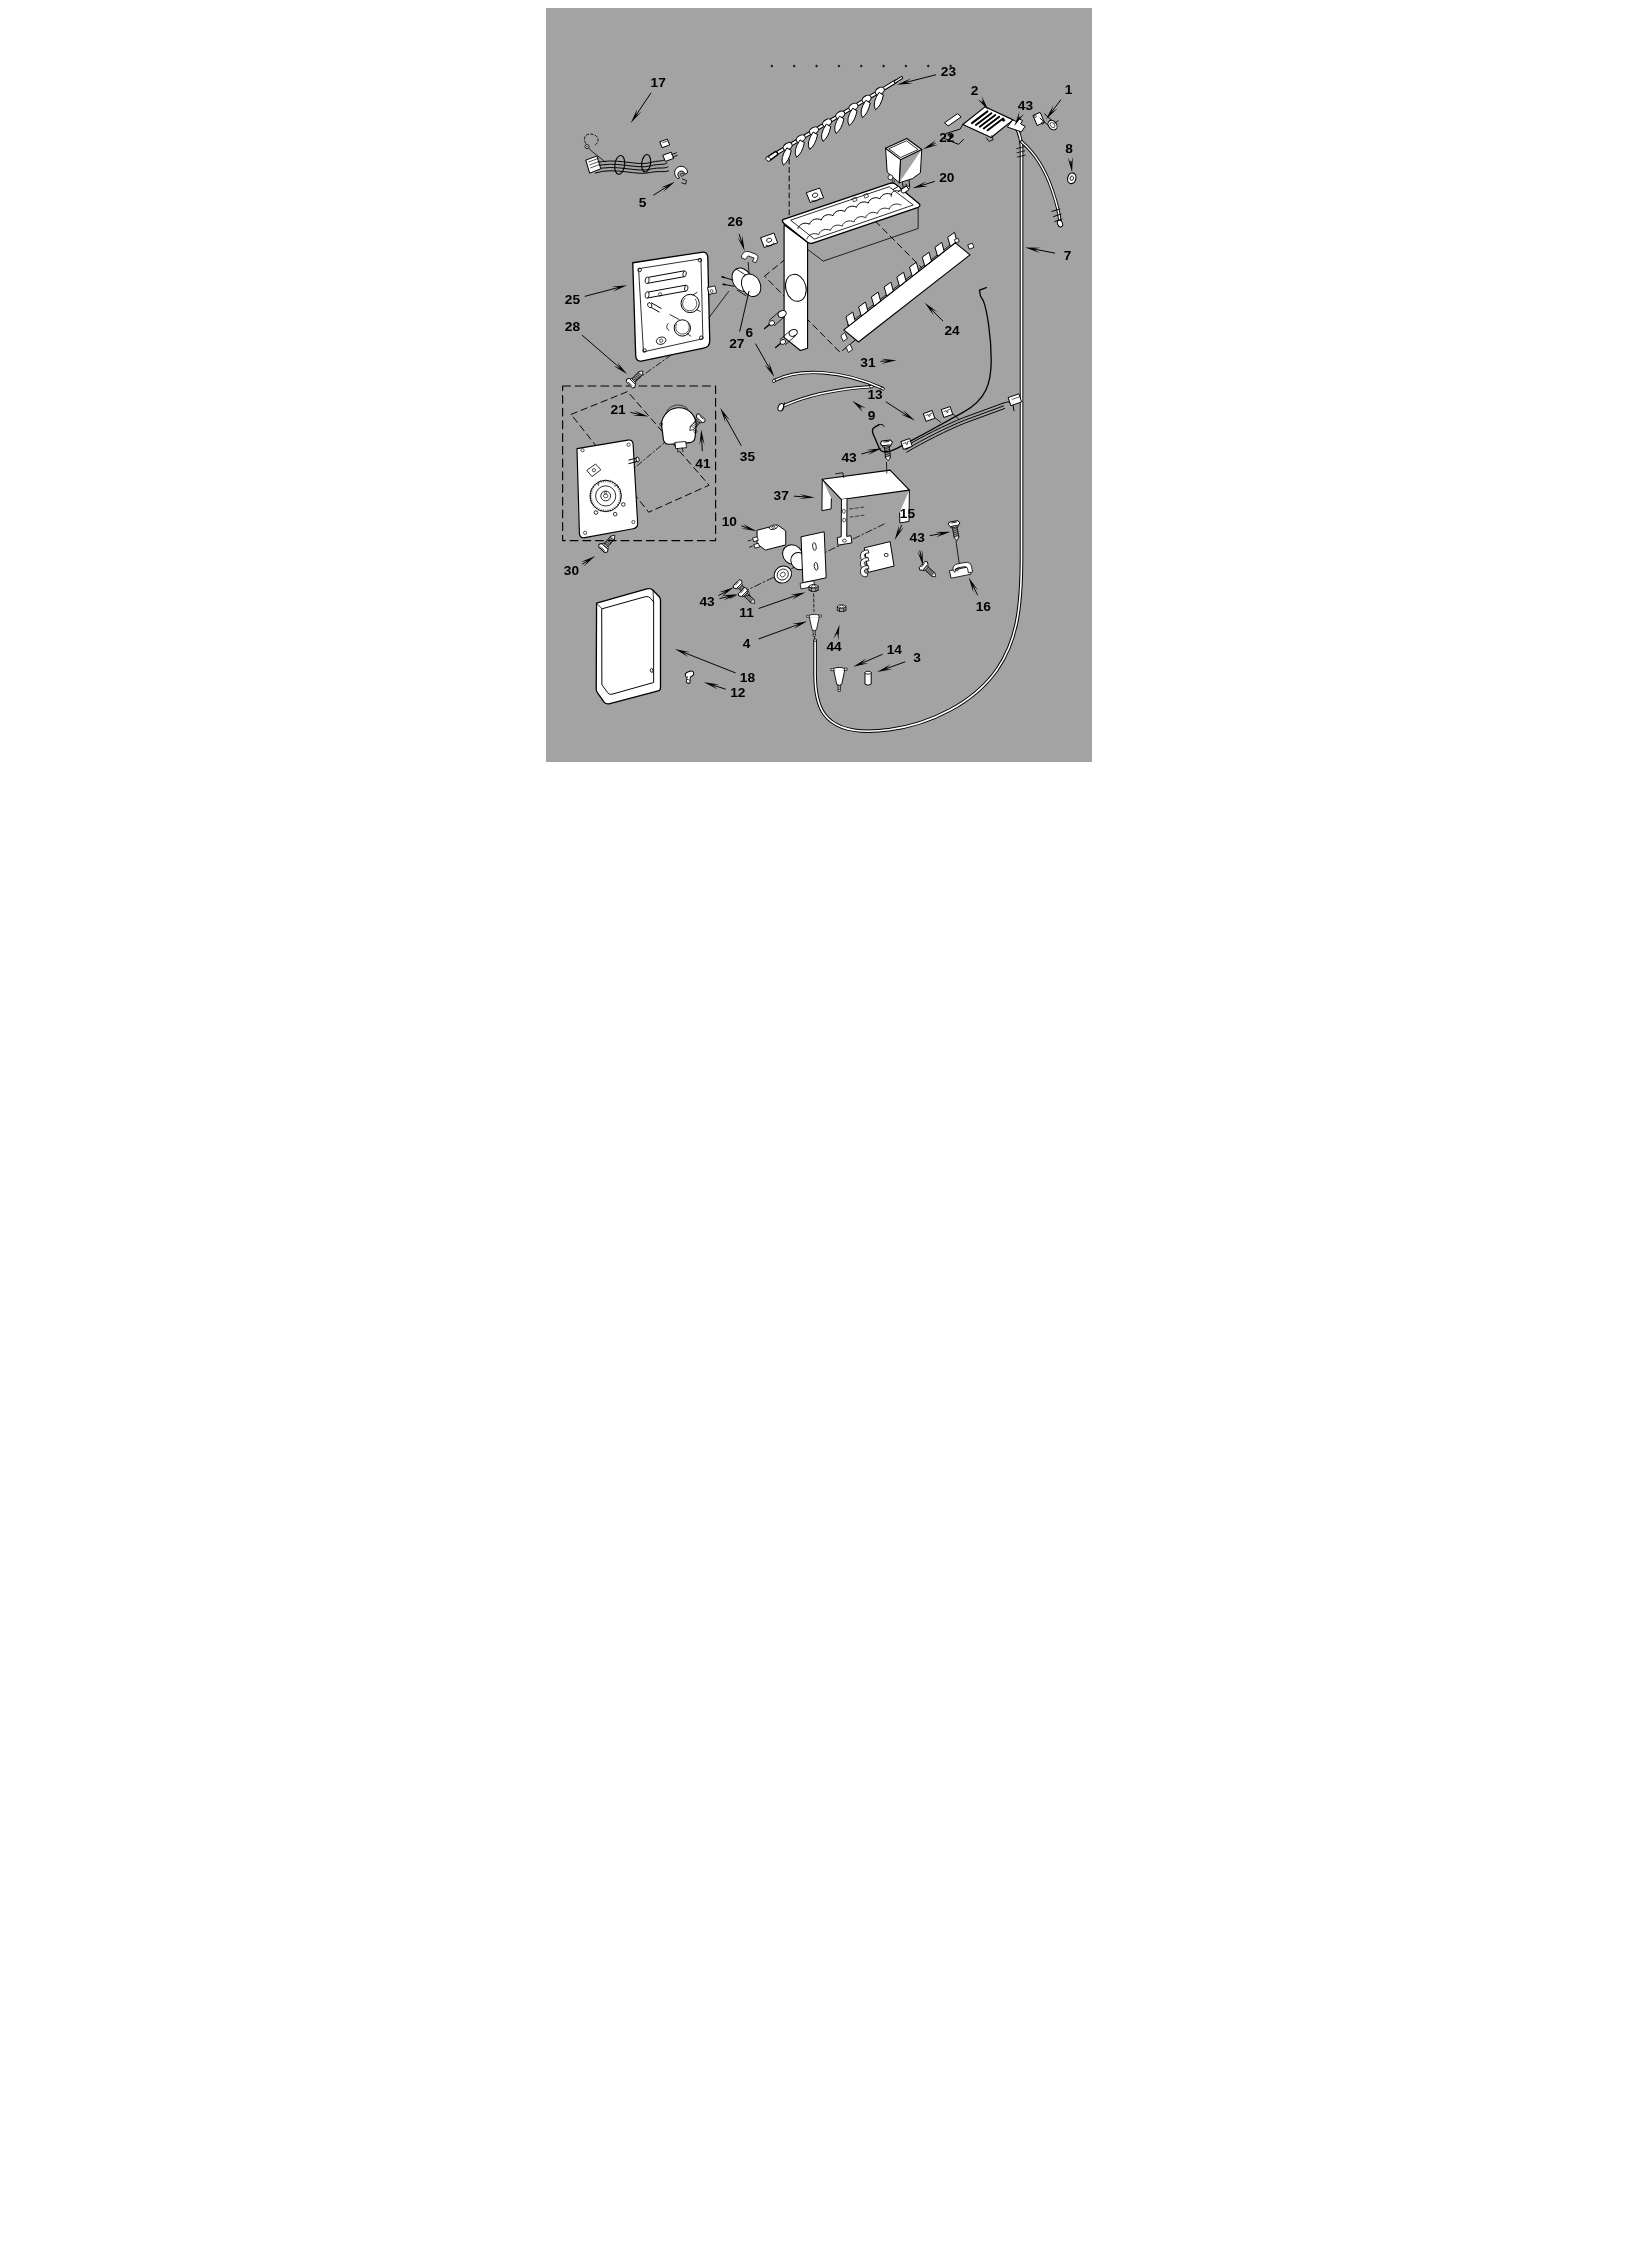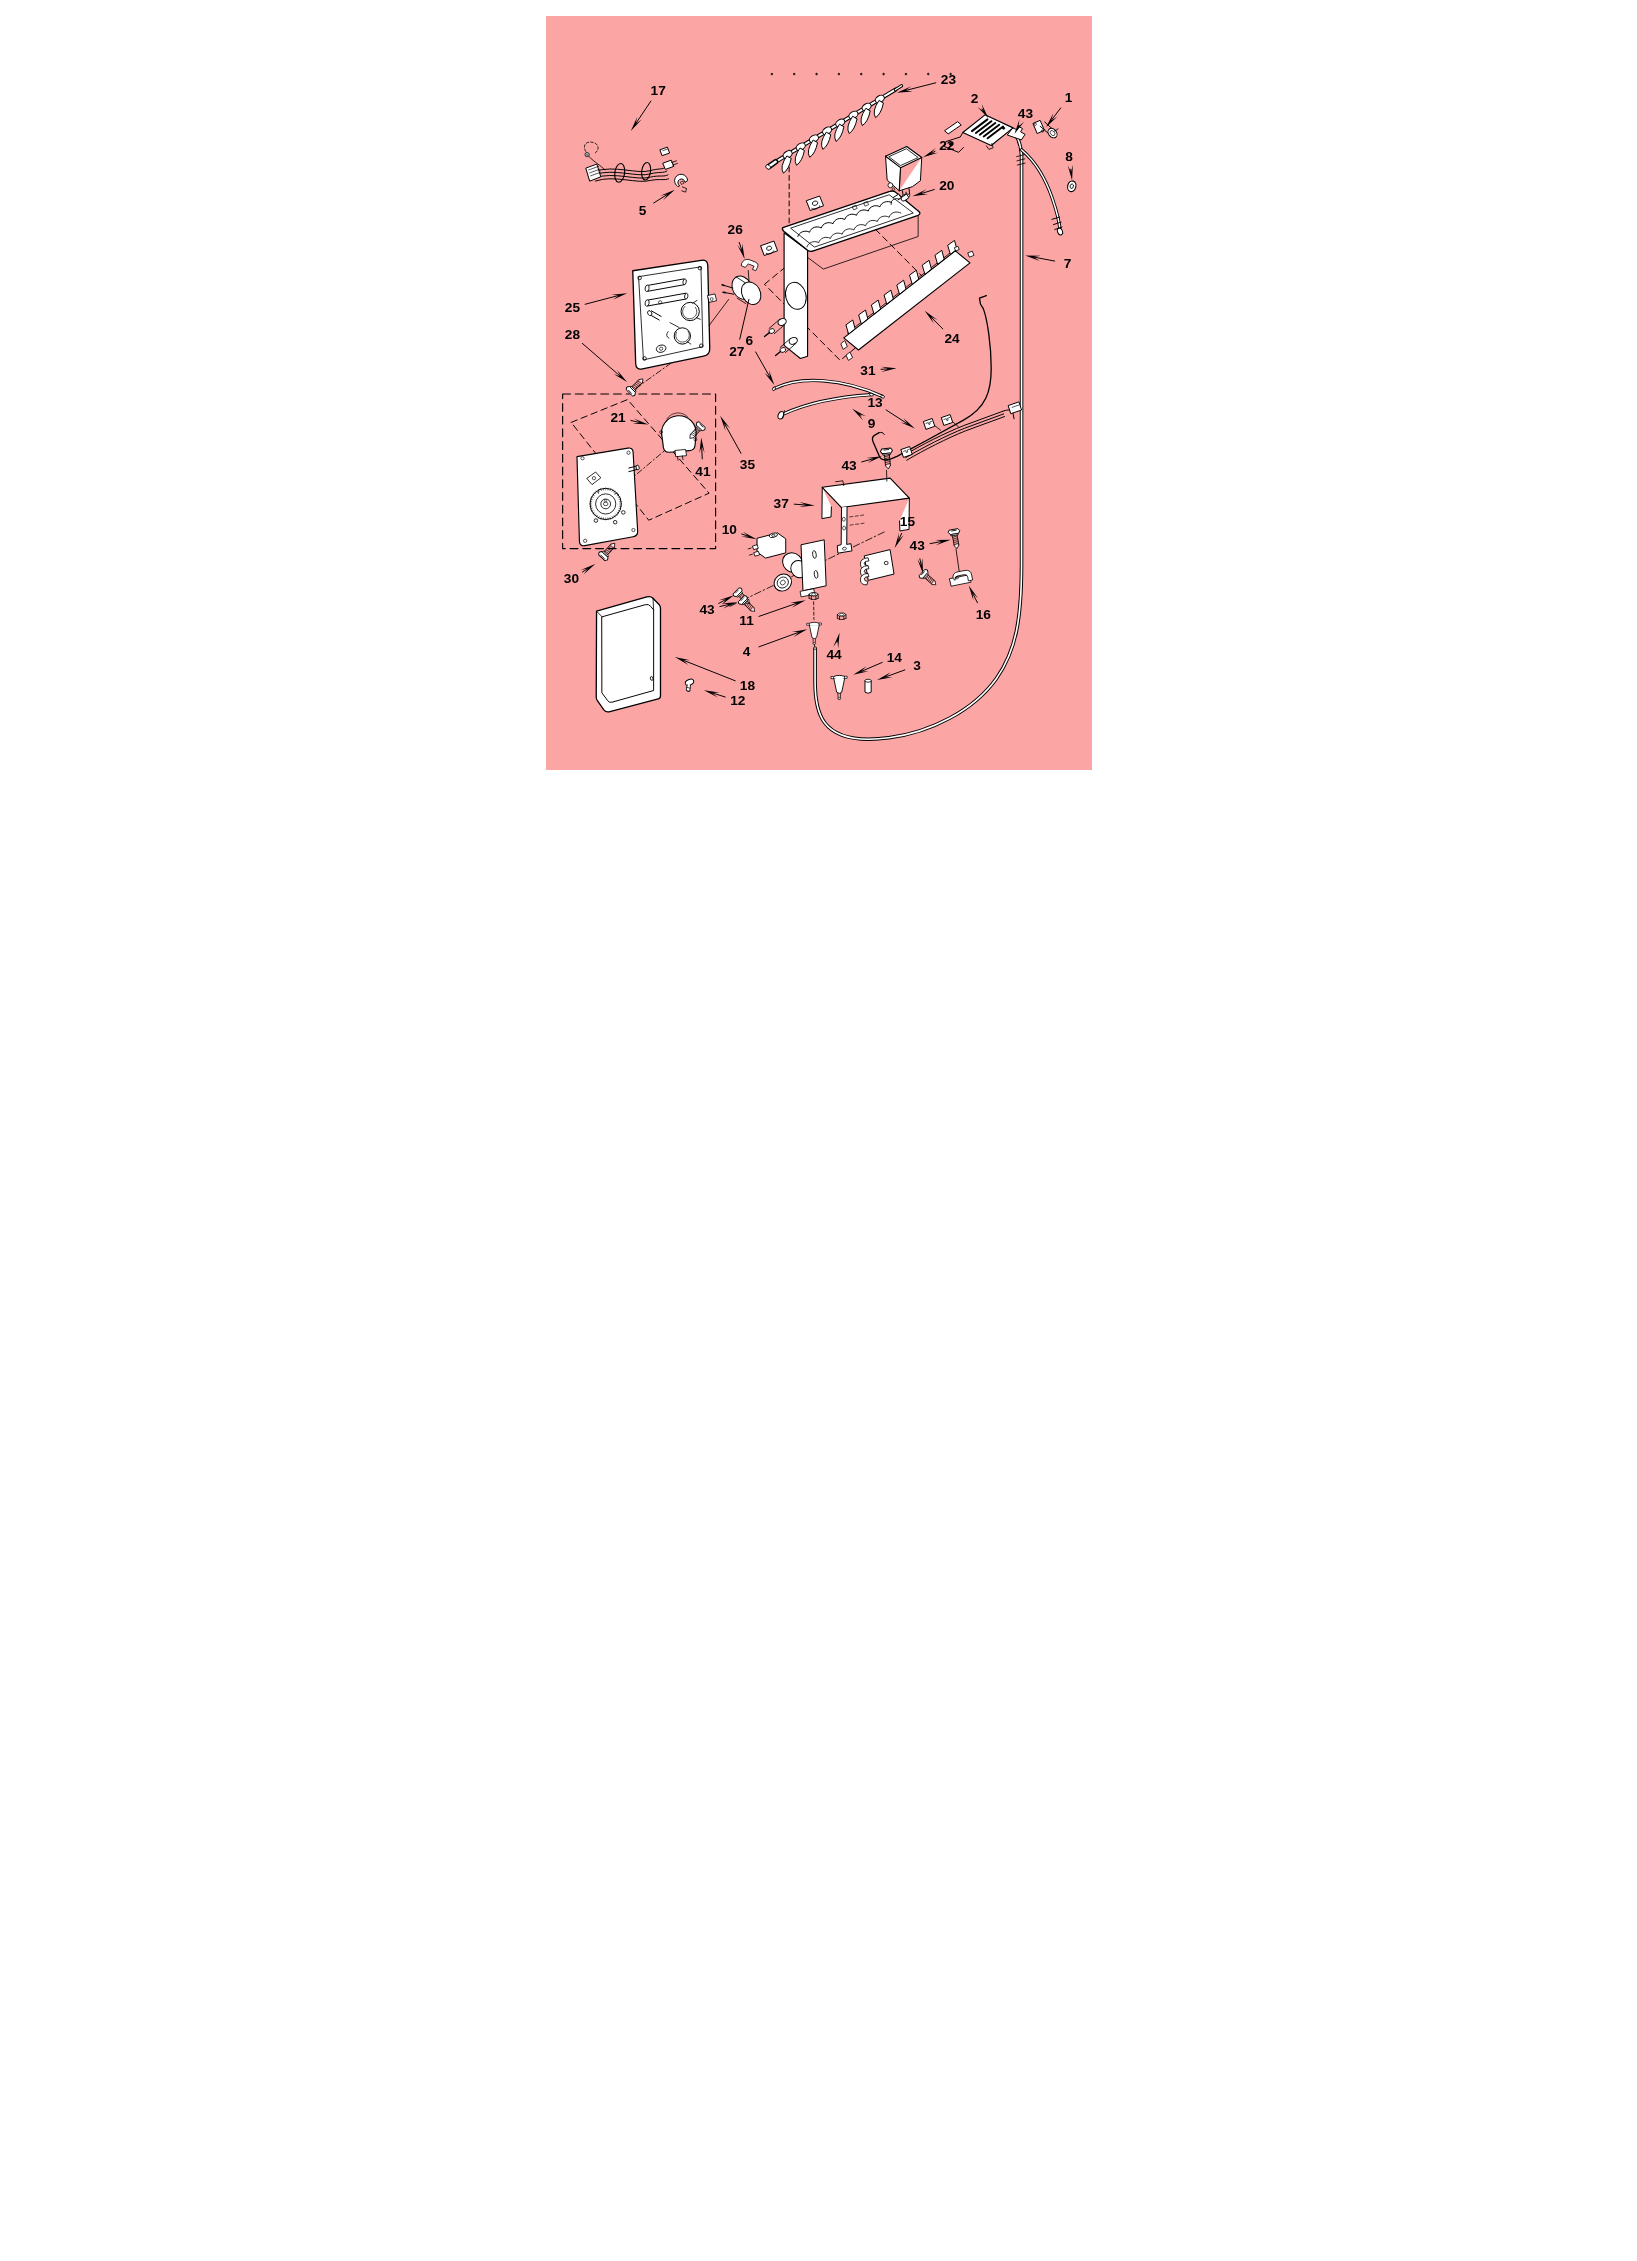--- a/index.html
+++ b/index.html
@@ -1,16 +1,16 @@
 <!DOCTYPE html>
 <html style="font-size:7.8px"><head>
 <meta charset="utf-8">
 <style>
   html,body{margin:0;padding:0;background:#ffffff;}
-  .stage{width:100%;max-width:546px;margin:16px auto;background:#fca5a5;}
+  .stage{width:100%;max-width:546px;margin:8px auto;background:#a3a3a3;}
   svg{display:block;width:100%;height:auto;}
   .callout-text{font-family:"Liberation Sans",sans-serif;font-weight:700;font-size:84px;fill:#000;}
 </style>
 </head>
 <body>
 
 <div class="stage">
   <svg id="art" viewBox="0 0 3348 4623" xmlns="http://www.w3.org/2000/svg">
     <g id="parts-layer">
         <g>

